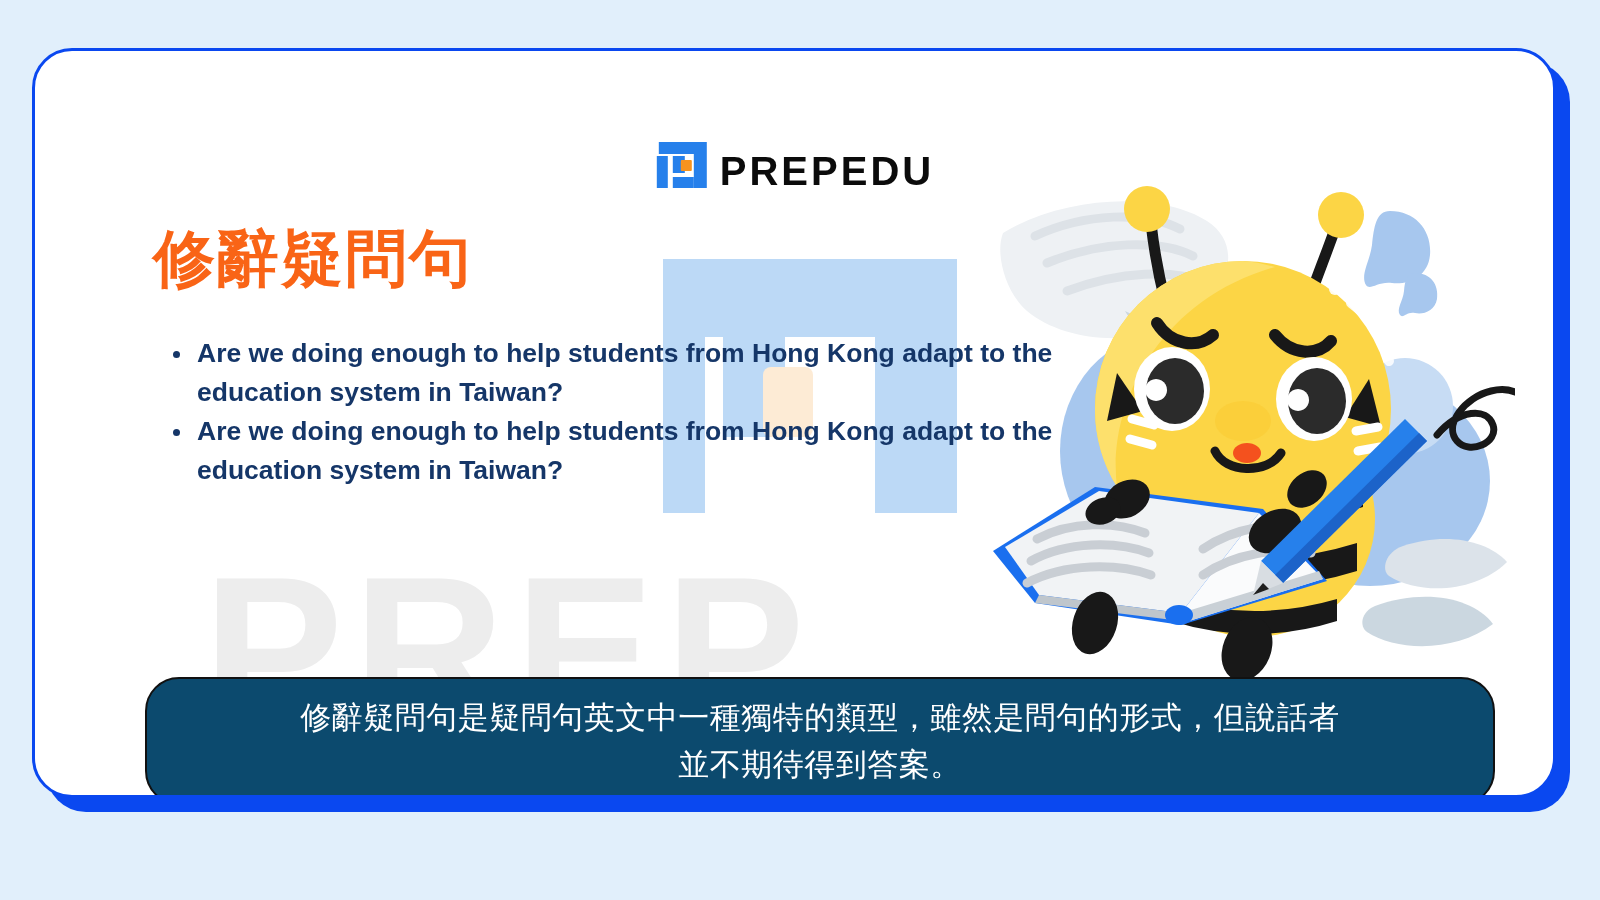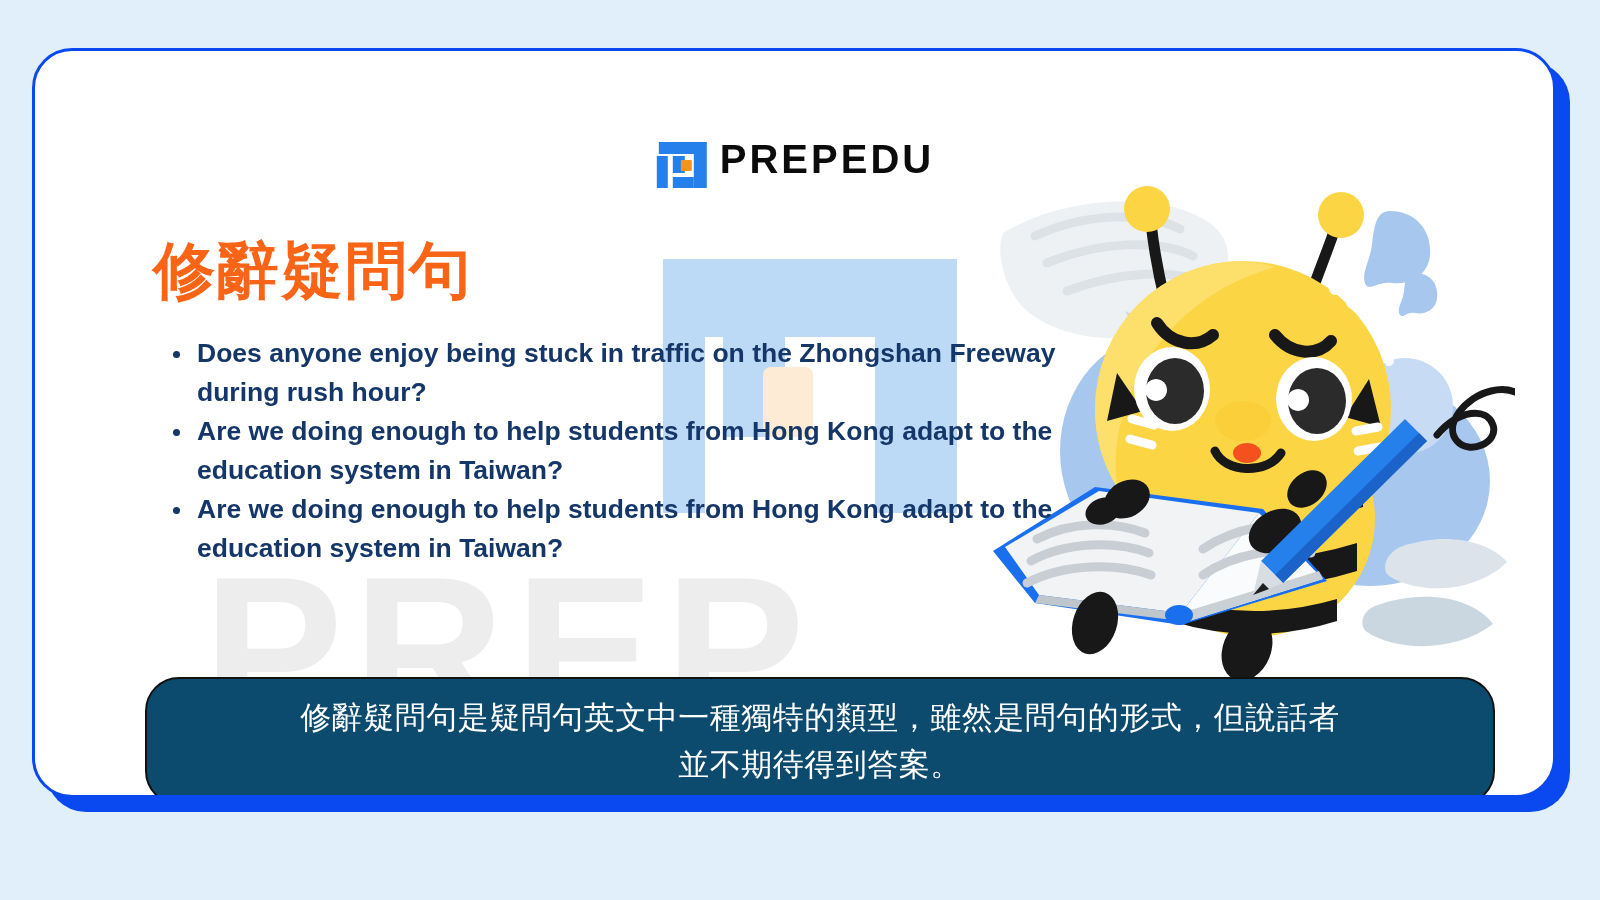--- a/index.html
+++ b/index.html
@@ -64,38 +64,38 @@
     font-family: "Liberation Sans", sans-serif;
   }
 
   
   #brand {
     position: absolute;
     left: 50%;
     top: 88px;
     transform: translateX(-50%);
     display: flex;
-    align-items: flex-start;
+    align-items: flex-end;
     gap: 10px;
     z-index: 6;
   }
   #brand-mark { width: 56px; height: 52px; display: block; }
   #brand-word {
     font-size: 40px;
     font-weight: 700;
     letter-spacing: 3px;
     color: #0B0B0B;
     line-height: 1;
   }
 
   
   #page-title {
     position: absolute;
     left: 118px;
-    top: 186px;
+    top: 174px;
     font-size: 62px;
     font-weight: 700;
     color: #F96416;
     letter-spacing: 2px;
     line-height: 1.1;
     z-index: 6;
     white-space: nowrap;
   }
 
   
@@ -186,21 +186,20 @@
       <path d="M19 17 H31 V34 H19 Z" fill="#2680EB"></path>
       <rect x="27" y="21" width="11" height="11" rx="1" fill="#F7931E"></rect>
       <path d="M19 38 H40 V49 H19 Z" fill="#2680EB"></path>
     </svg>
     <div id="brand-word">PREPEDU</div>
   </div>
 
   <div id="page-title">修辭疑問句</div>
 
   <ul id="bullet-list">
-    <li>Does anyone enjoy being stuck in traffic on the Zhongshan Freeway during rush hour?</li>
     <li>Are we doing enough to help students from Hong Kong adapt to the education system in Taiwan?</li>
     <li>Are we doing enough to help students from Hong Kong adapt to the education system in Taiwan?</li>
   </ul>
 
   <div id="mascot">
     <svg viewBox="0 0 540 530">
 
       <ellipse cx="190" cy="300" rx="105" ry="118" fill="#A7C7EE"></ellipse>
       <ellipse cx="395" cy="330" rx="120" ry="105" fill="#A7C7EE"></ellipse>
       <ellipse cx="430" cy="255" rx="48" ry="48" fill="#C7DCF4"></ellipse>

